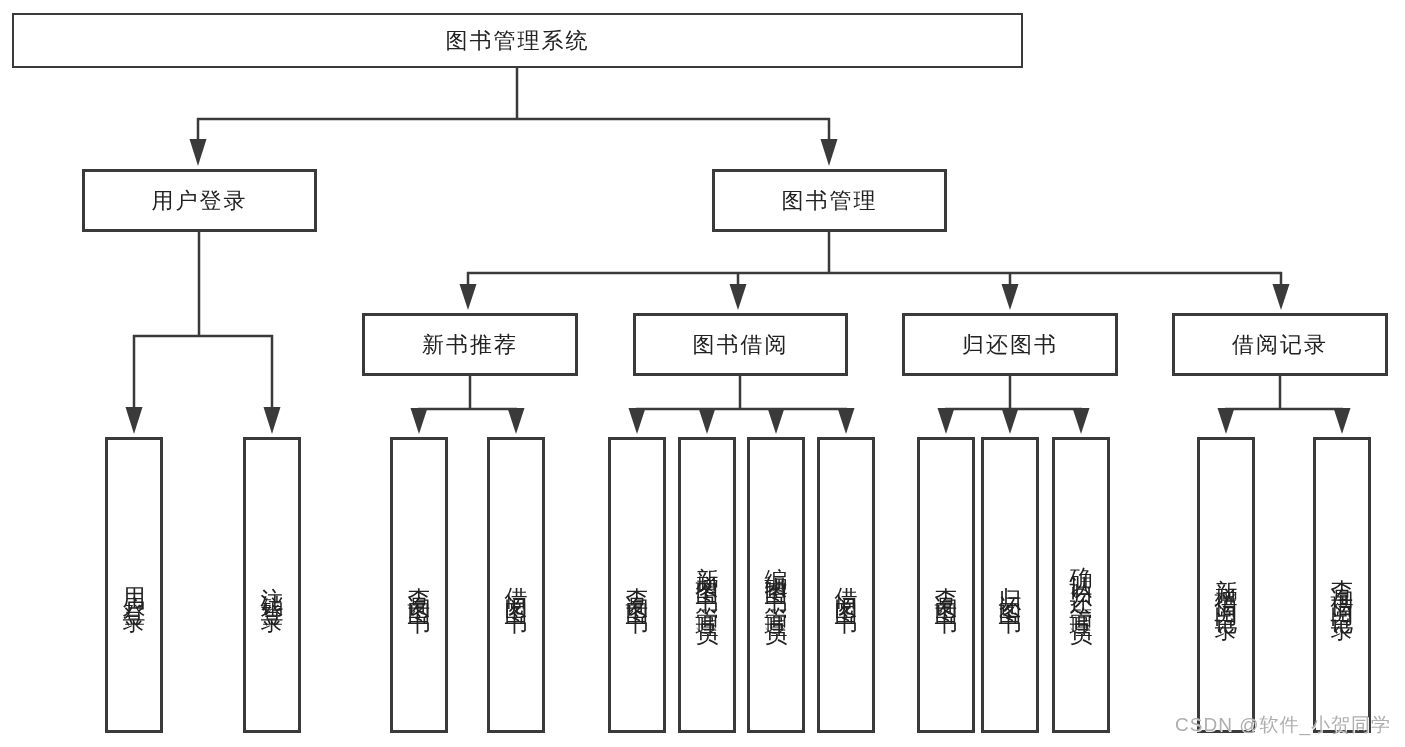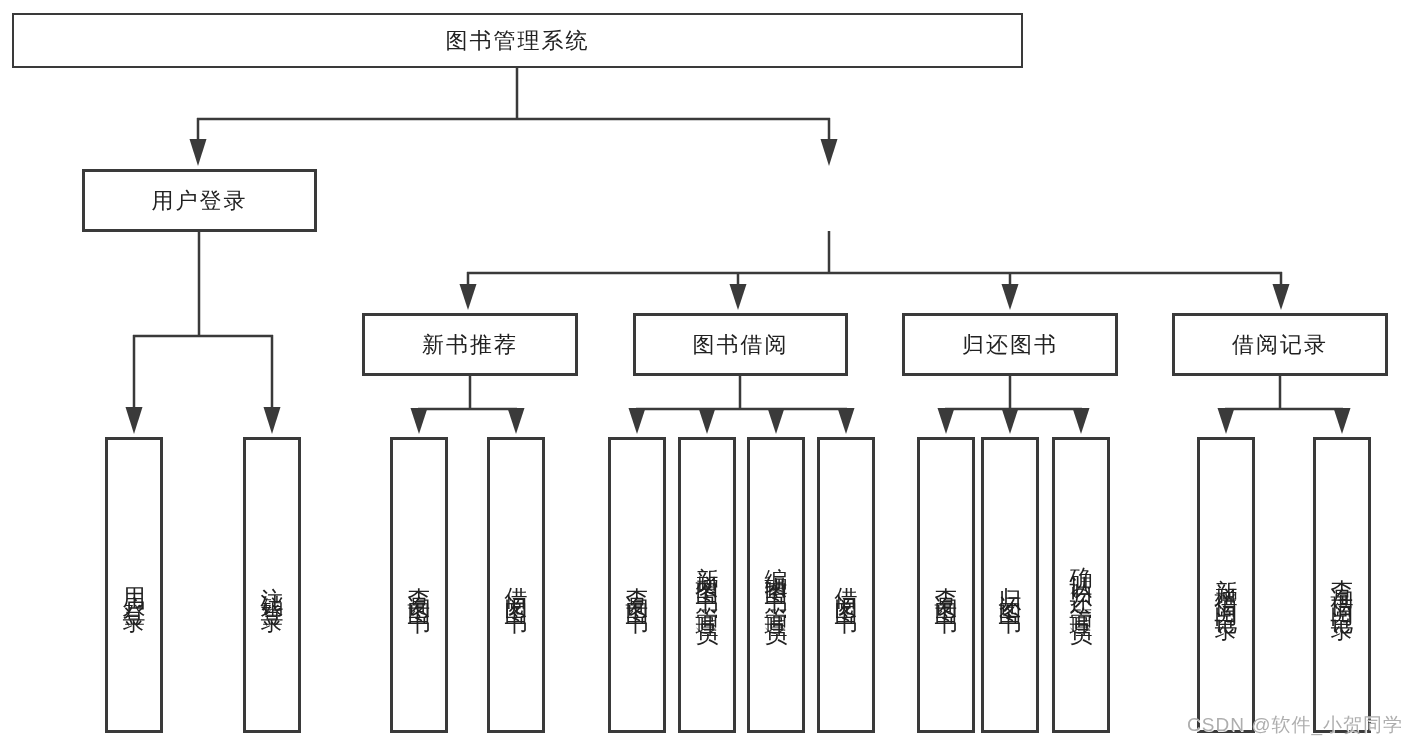--- a/index.html
+++ b/index.html
@@ -6,21 +6,21 @@
   body{width:1405px;height:747px;position:relative;overflow:hidden;
        font-family:"Liberation Sans","DejaVu Sans",sans-serif;}
   #stage{position:absolute;left:0;top:0;width:1405px;height:747px;background:#ffffff;}
   #wires{position:absolute;left:0;top:0;z-index:1;}
   .node{position:absolute;box-sizing:border-box;background:#ffffff;border:3px solid #3a3a3a;
         display:flex;align-items:center;justify-content:center;z-index:2;
         color:#212121;font-size:22px;letter-spacing:2px;white-space:nowrap;}
   .node.root{border-width:2px;}
   .leaf{writing-mode:vertical-rl;text-orientation:mixed;font-size:23px;line-height:1;
         letter-spacing:8px;padding:0;}
-  #watermark{position:absolute;z-index:3;right:2px;top:712px;font-size:19px;
+  #watermark{position:absolute;z-index:3;right:14px;top:712px;font-size:19px;
              color:#aeaeae;letter-spacing:1px;white-space:nowrap;
              text-shadow:1px 1px 0 rgba(255,255,255,0.9);margin-left:22px;}
 </style>
 </head>
 <body>
 
 <div id="stage">
 
   <svg id="wires" width="1405" height="747" viewBox="0 0 1405 747">
     <g stroke="#3a3a3a" stroke-width="2.5" fill="none">
@@ -58,20 +58,21 @@
       <polygon points="1001.5,408 1018.5,408 1010,434"></polygon>
       <polygon points="1072.5,408 1089.5,408 1081,434"></polygon>
       <polygon points="1217.5,408 1234.5,408 1226,434"></polygon>
       <polygon points="1333.5,408 1350.5,408 1342,434"></polygon>
     </g>
   </svg>
 
   <div class="node root" style="left:12px;top:13px;width:1011px;height:55px">图书管理系统</div>
 
   <div class="node" style="left:82px;top:169px;width:235px;height:63px">用户登录</div>
+  <div class="node" style="left:712px;top:169px;width:235px;height:63px">图书管理</div>
 
   <div class="node" style="left:633px;top:313px;width:215px;height:63px">图书借阅</div>
   <div class="node" style="left:362px;top:313px;width:216px;height:63px">新书推荐</div>
   <div class="node" style="left:902px;top:313px;width:216px;height:63px">归还图书</div>
   <div class="node" style="left:1172px;top:313px;width:216px;height:63px">借阅记录</div>
 
   <div class="node leaf" style="left:105px;top:437px;width:58px;height:296px">用户登录</div>
   <div class="node leaf" style="left:243px;top:437px;width:58px;height:296px">注销登录</div>
 
   <div class="node leaf" style="left:390px;top:437px;width:58px;height:296px">查询图书</div>

